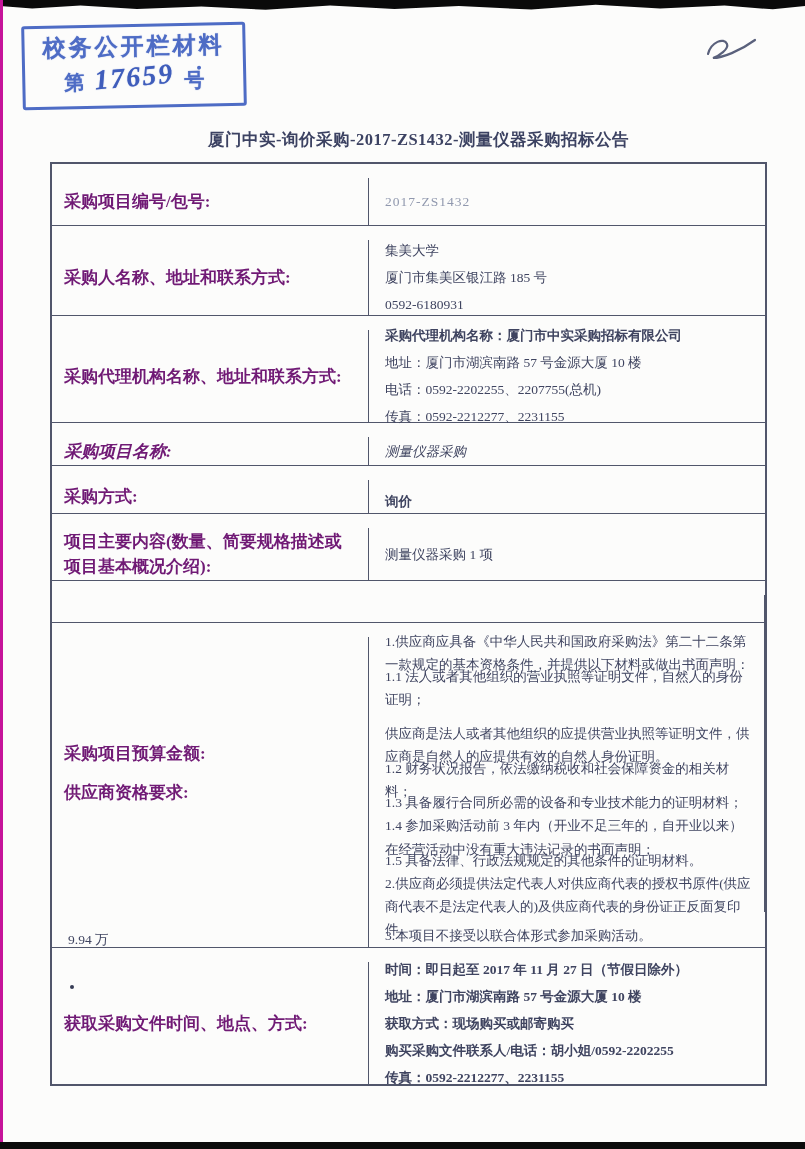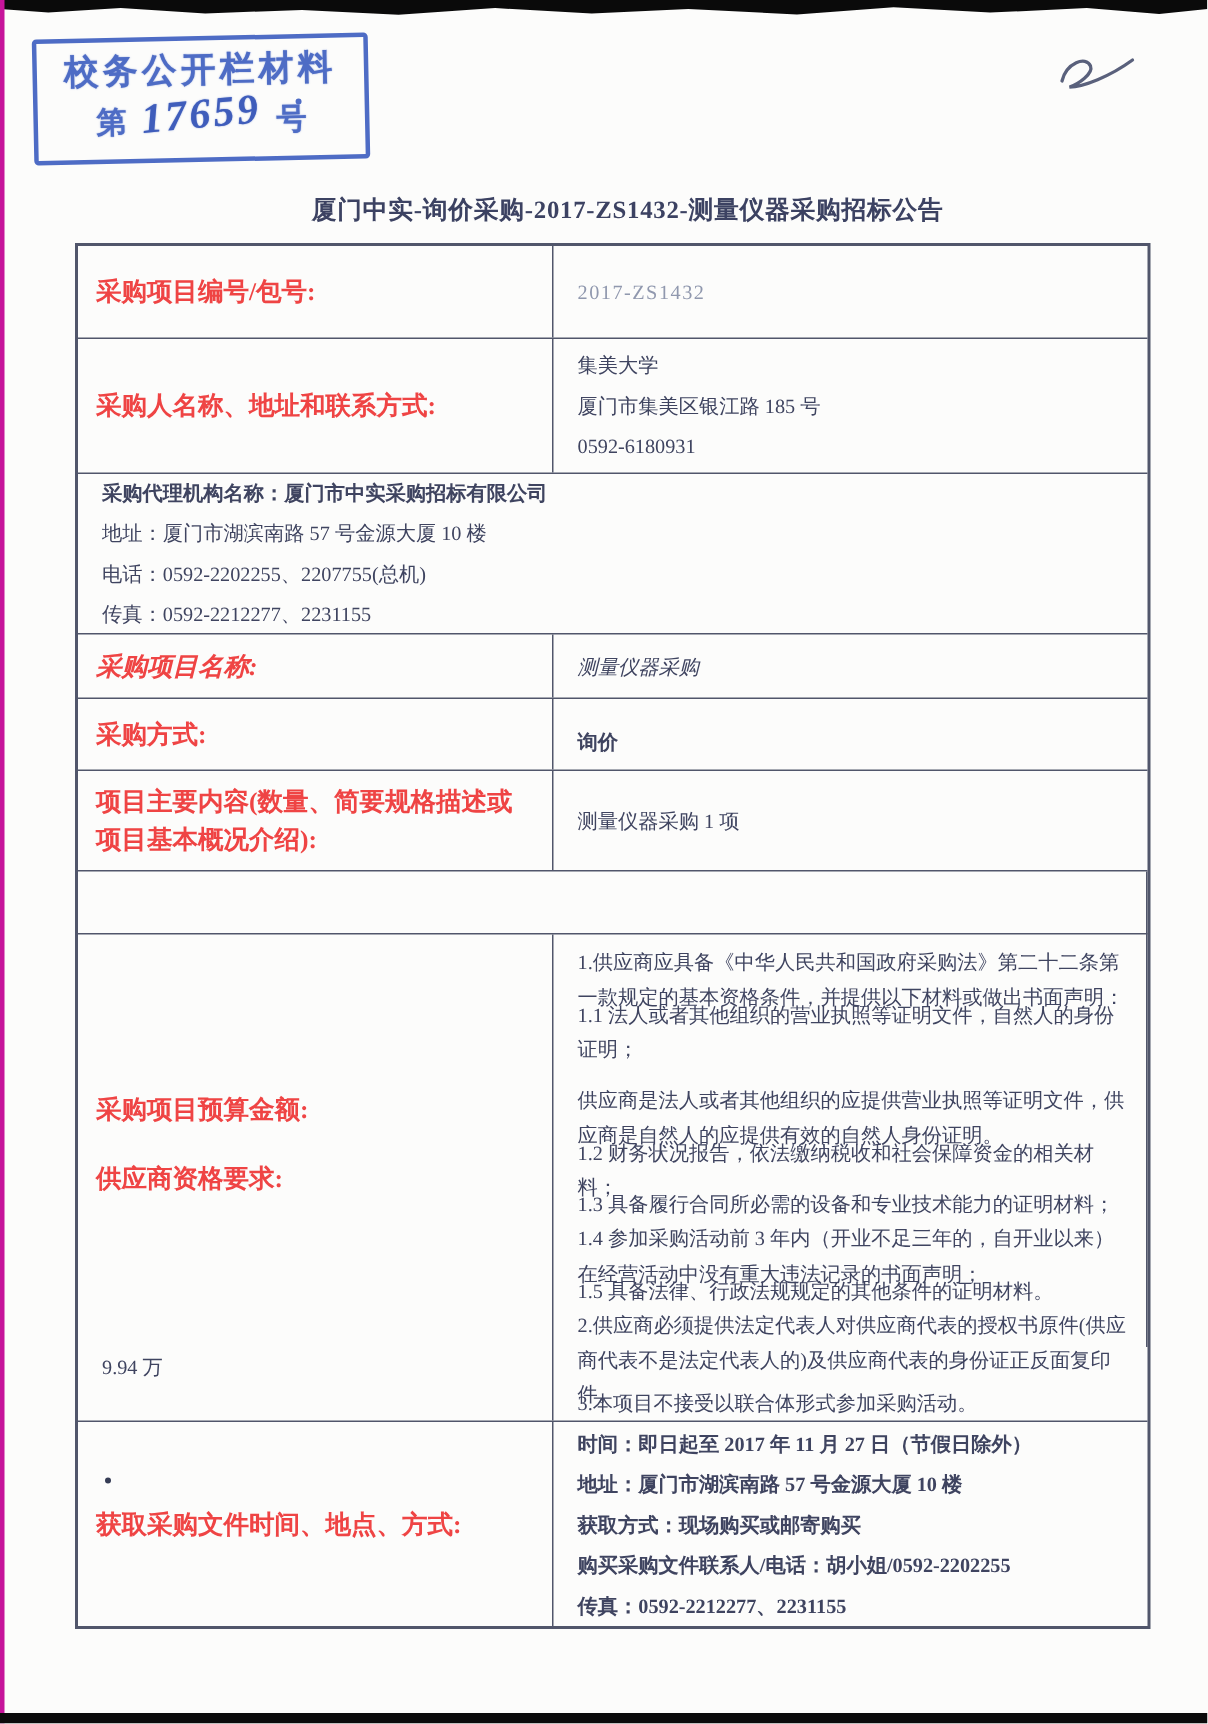--- a/index.html
+++ b/index.html
@@ -54,25 +54,25 @@
     border:2px solid #51566b;box-sizing:border-box;
     background:transparent;
   }
   .prow{display:flex;border-top:1px solid #51566b;box-sizing:border-box;}
   .prow:first-child{border-top:none;}
   .cell{box-sizing:border-box;}
   .label-cell{
     flex:0 0 317px;border-right:1px solid #51566b;
     display:flex;align-items:center;
     padding:0 12px;
-    font-size:17px;font-weight:bold;color:#ef4444;line-height:25px;
+    font-size:17px;font-weight:bold;color:#701a75;line-height:25px;margin-top:14px;
   }
   .value-cell{
     flex:1 1 auto;display:flex;flex-direction:column;justify-content:center;
-    padding:0 10px 0 16px;
+    padding:14px 10px 0 16px;
     font-size:13.5px;color:#3f4460;
   }
   .vline{line-height:27px;min-height:27px;}
   .r1{height:61px;} .r2{height:90px;} .r3{height:107px;}
   .r4{height:43px;font-style:italic;} .r5{height:48px;} .r6{height:67px;}
   .r7{height:42px;flex-direction:column;} .r8{height:325px;} .r9{height:137px;}
   .r1 .vline{color:#9098ae;letter-spacing:1px;}
   .r3 .vline.first{font-weight:bold;}
   .r5 .vline{font-weight:bold;margin-top:10px;}
   .r8 .value-cell{justify-content:flex-start;padding-top:7px;}
@@ -115,20 +115,21 @@
   <div class="prow r2">
     <div class="cell label-cell">采购人名称、地址和联系方式:</div>
     <div class="cell value-cell">
       <div class="vline">集美大学</div>
       <div class="vline">厦门市集美区银江路 185 号</div>
       <div class="vline">0592-6180931</div>
     </div>
   </div>
 
   <div class="prow r3">
+    <div class="cell label-cell">采购代理机构名称、地址和联系方式:</div>
     <div class="cell value-cell">
       <div class="vline first">采购代理机构名称：厦门市中实采购招标有限公司</div>
       <div class="vline">地址：厦门市湖滨南路 57 号金源大厦 10 楼</div>
       <div class="vline">电话：0592-2202255、2207755(总机)</div>
       <div class="vline">传真：0592-2212277、2231155</div>
     </div>
   </div>
 
   <div class="prow r4">
     <div class="cell label-cell">采购项目名称:</div>

